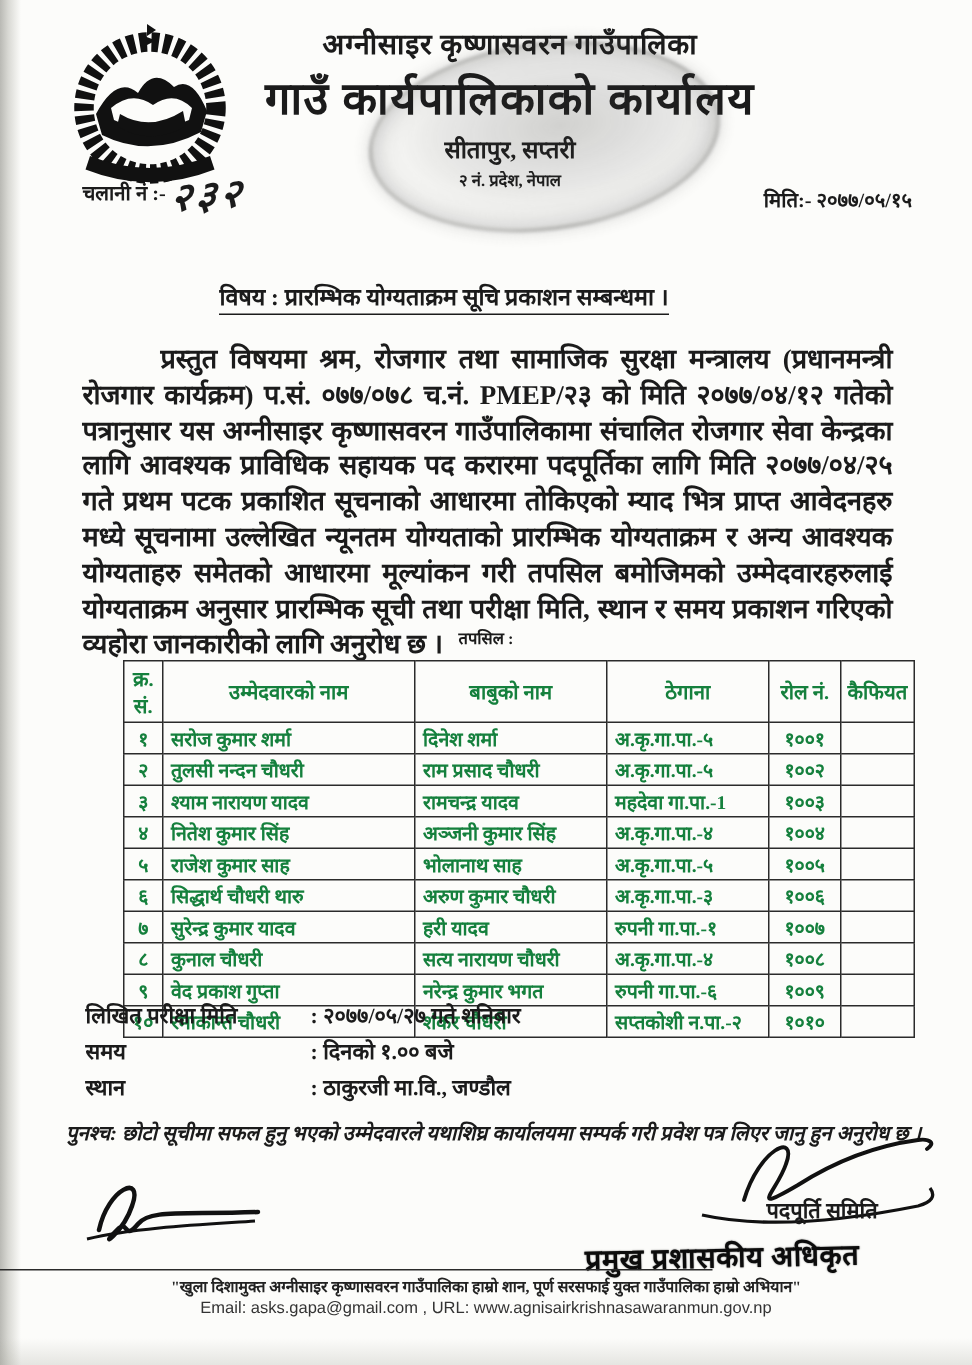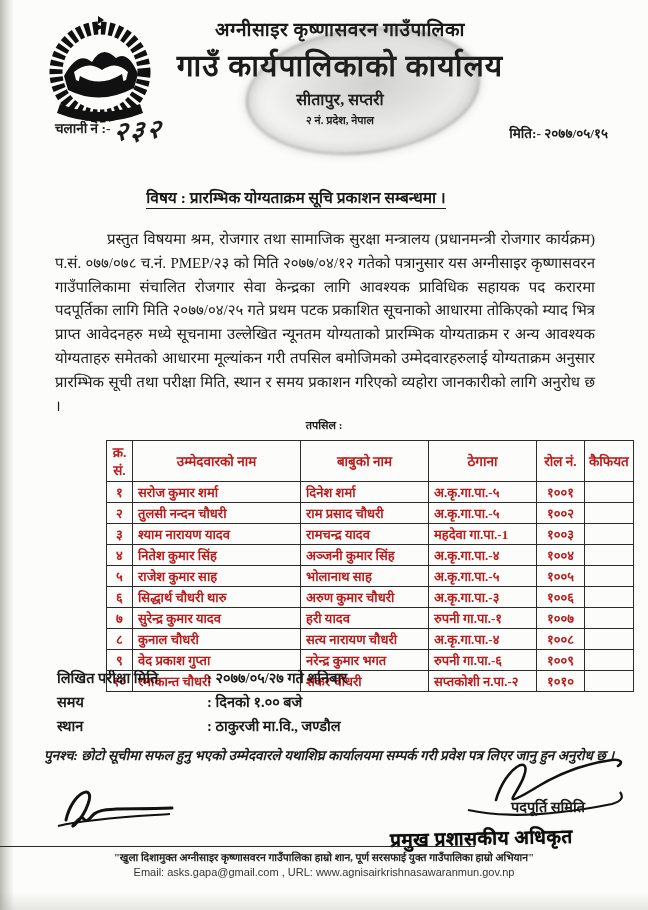--- a/index.html
+++ b/index.html
@@ -55,32 +55,32 @@
   }
   
   .subject{
     position:absolute;left:0;top:186px;width:592px;text-align:center;
     font-size:15.5px;font-weight:bold;
   }
   .subject span{border-bottom:1.5px solid #1b1b1b;padding-bottom:2px;}
   
   .body-text{
     position:absolute;left:55px;top:228px;width:540px;
-    font-size:15px;font-weight:400;line-height:23.8px;
+    font-size:18px;font-weight:700;line-height:23.8px;
     text-align:justify;text-indent:52px;
   }
   .tapasil{
     position:absolute;left:0;top:417px;width:648px;text-align:center;
     font-size:11px;font-weight:bold;
   }
   
   table.list{
     position:absolute;left:82px;top:440px;
     border-collapse:collapse;table-layout:fixed;
-    font-size:13px;font-weight:600;color:#b91c1c;margin-left:24px;
+    font-size:13px;font-weight:600;color:#15803d;
   }
   table.list th,table.list td{
     border:1.4px solid #2b2b2b;
     padding:1px 5px;height:16px;
     overflow:hidden;white-space:nowrap;
   }
   table.list th{font-size:13.5px;font-weight:bold;text-align:center;padding:2px 4px;}
   td.c{text-align:center;}
   .w-sn{width:26px;}
   .w-name{width:168px;}

